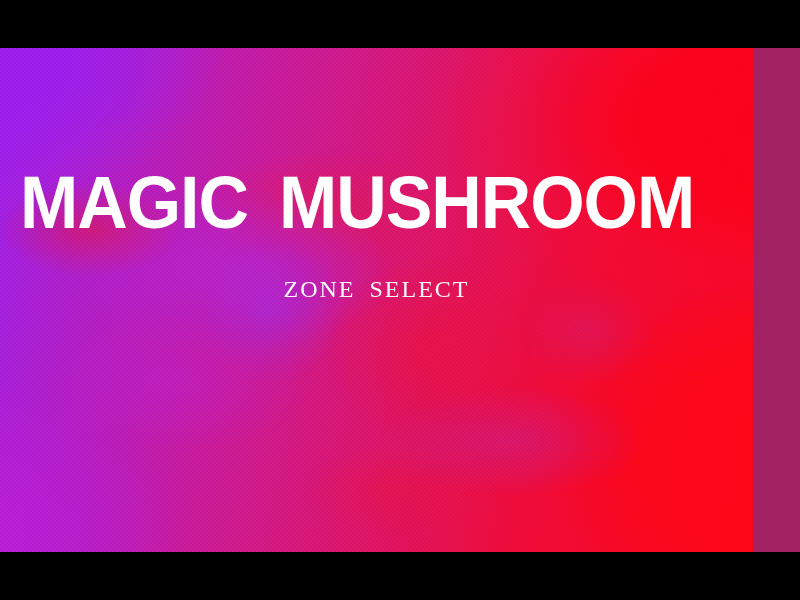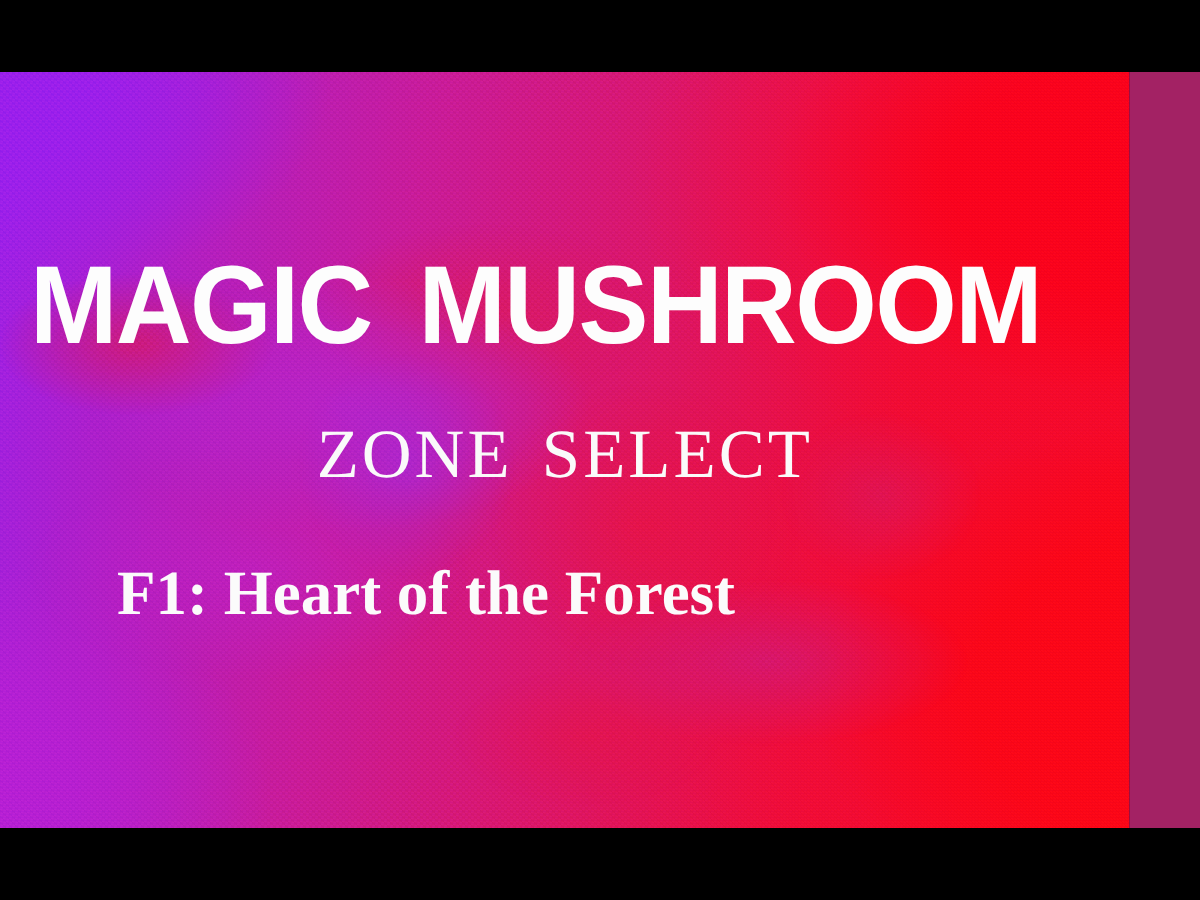--- a/index.html
+++ b/index.html
@@ -24,21 +24,21 @@
     width:47px; height:504px;
     background:#a32264;
   }
 
   
   .viewport {
     position:absolute;
     left:0px; top:48px;
     width:753px; height:504px;
     overflow:hidden;
-    background:#4c1d95;
+    background:#0369a1;
   }
 
   
   .plasma {
     position:absolute; inset:0;
   }
 
   .plasma-base {
     background:
       radial-gradient(ellipse 70% 60% at 102% 14%,  #ff0014 0%, rgba(255,0,20,0.85) 26%, rgba(250,10,45,0.35) 48%, rgba(250,10,45,0) 66%),
@@ -107,21 +107,21 @@
   }
 
   .zone-select {
     position:absolute;
     left:0px; top:228px;
     width:753px;
     text-align:center;
     color:#fafafa;
     font-family:"Liberation Serif", serif;
     font-weight:400;
-    font-size:46px;
+    font-size:24px;
     letter-spacing:2px;
     word-spacing:6px;
   }
 
   .zone-list {
     position:absolute;
     left:78px; top:318px;
     width:660px;
   }
 
@@ -160,21 +160,20 @@
     <div class="plasma plasma-dither2"></div>
     <div class="plasma plasma-dither"></div>
 
     <div class="content">
 
       <div class="game-title">MAGIC MUSHROOM</div>
 
       <div class="zone-select">ZONE SELECT</div>
 
       <div class="zone-list">
-        <div class="zone-item">F1: Heart of the Forest</div>
       </div>
 
     </div>
   </div>
 
   <div class="bar-top"></div>
   <div class="bar-bottom"></div>
 
 </div>
 

